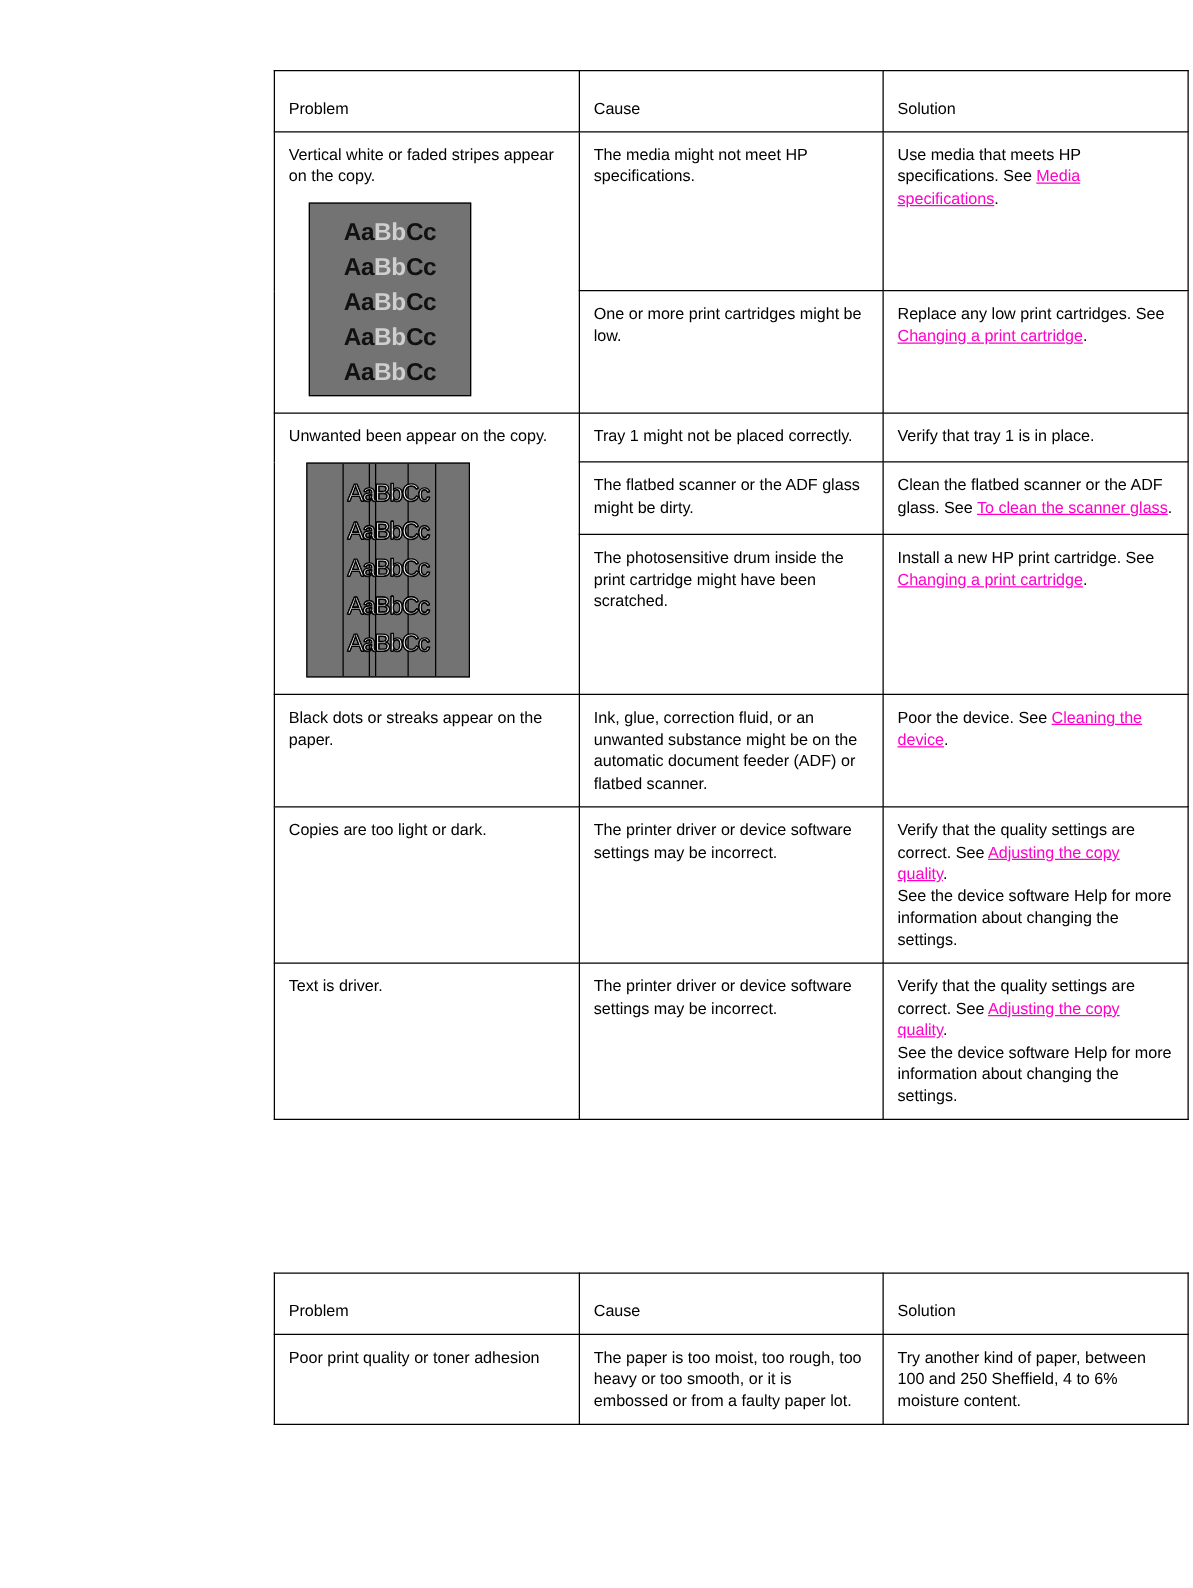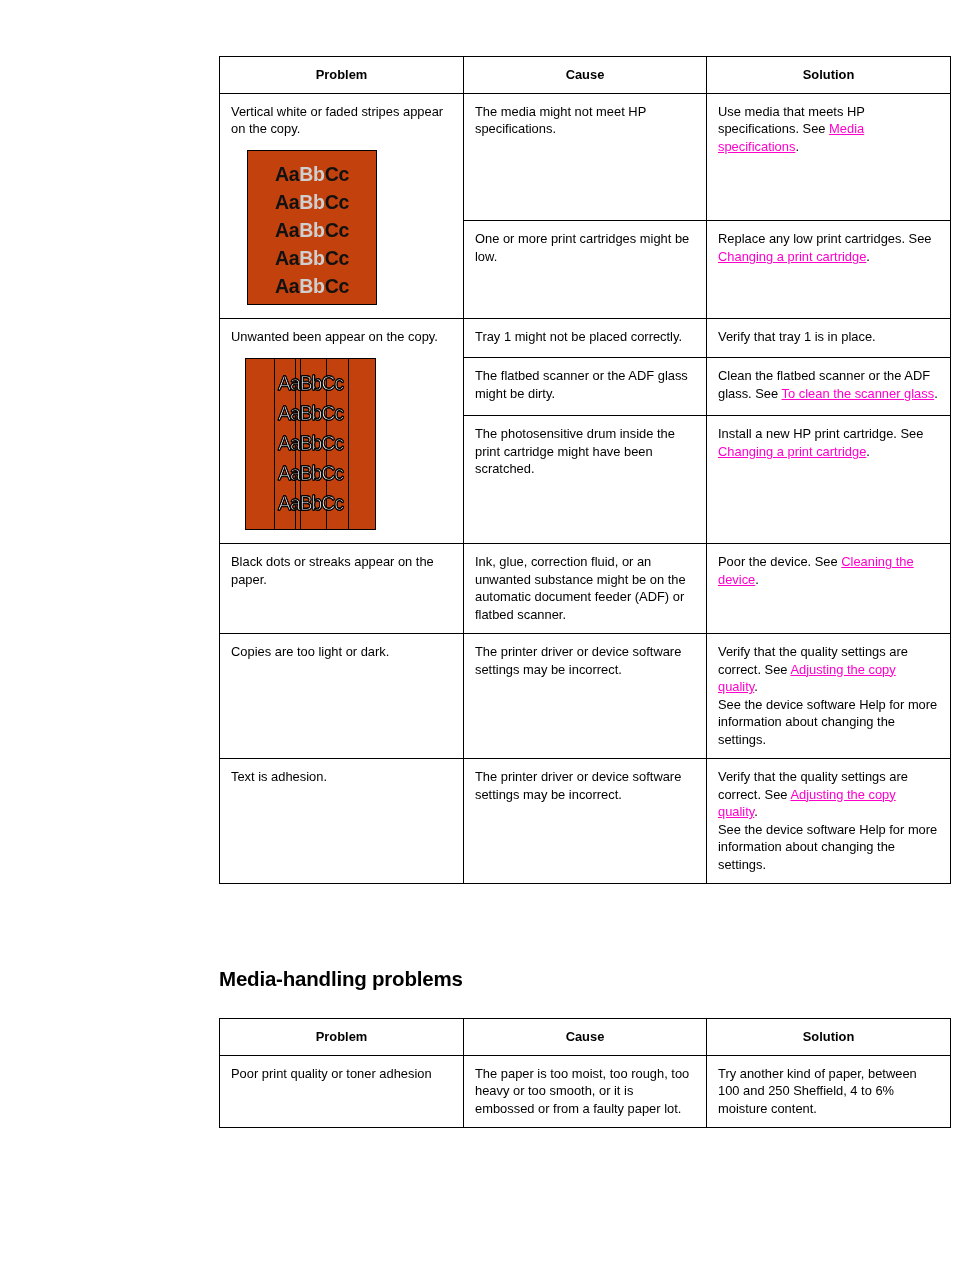--- a/index.html
+++ b/index.html
@@ -34,24 +34,23 @@
   .doc-table td, .doc-table th {
     border: 1px solid #000;
     vertical-align: top;
     padding: 9px 11px 10px 11px;
     font-size: 12.9px;
     line-height: 17.5px;
     text-align: left;
     font-weight: normal;
   }
   .doc-table th {
-    font-weight: bold;
-    padding-top: 9px;
+    font-weight: normal;
+    padding-top: 21px;
     padding-bottom: 9px;
-    text-align: center;
   }
   .col-problem { width: 221px; }
   .col-cause   { width: 220px; }
   .col-solution{ width: 221px; }
 
   #table-copy-problems { left: 219px; top: 56px; width: 662px; }
   #table-media-problems { left: 219px; top: 1018px; width: 662px; }
 
   a.doclink, .doclink {
     color: #ff00cc;
@@ -84,21 +83,21 @@
     align-items: baseline;
   }
   #footer-left { display: flex; align-items: baseline; }
   #page-number { font-weight: bold; margin-right: 17px; }
   #chapter-label { letter-spacing: -0.1px; }
 
   
   .sample-box {
     box-sizing: border-box;
     border: 1.3px solid #000;
-    background: #c2410c;
+    background: #737373;
     position: relative;
     overflow: hidden;
   }
   #sample-faded-stripes {
     width: 130px;
     height: 155px;
     margin: 12px 0 3px 16px;
     padding: 9px 0 0 0;
   }
   .sample-line {
@@ -272,35 +271,34 @@
           <div class="cellpara">The printer driver or device software settings may be incorrect.</div>
         </td>
         <td>
           <div class="cellpara"><span>Verify that the quality settings are correct. See </span><a href="#" class="doclink">Adjusting the copy quality</a><span>.</span></div>
           <div class="cellpara">See the device software Help for more information about changing the settings.</div>
         </td>
       </tr>
 
       <tr>
         <td>
-          <div class="cellpara">Text is adhesion.</div>
+          <div class="cellpara">Text is driver.</div>
         </td>
         <td>
           <div class="cellpara">The printer driver or device software settings may be incorrect.</div>
         </td>
         <td>
           <div class="cellpara"><span>Verify that the quality settings are correct. See </span><a href="#" class="doclink">Adjusting the copy quality</a><span>.</span></div>
           <div class="cellpara">See the device software Help for more information about changing the settings.</div>
         </td>
       </tr>
 
     </tbody>
   </table>
 
-  <h2 id="media-heading">Media-handling problems</h2>
 
   <table class="doc-table" id="table-media-problems">
     <thead>
       <tr>
         <th class="col-problem">Problem</th>
         <th class="col-cause">Cause</th>
         <th class="col-solution">Solution</th>
       </tr>
     </thead>
     <tbody>

